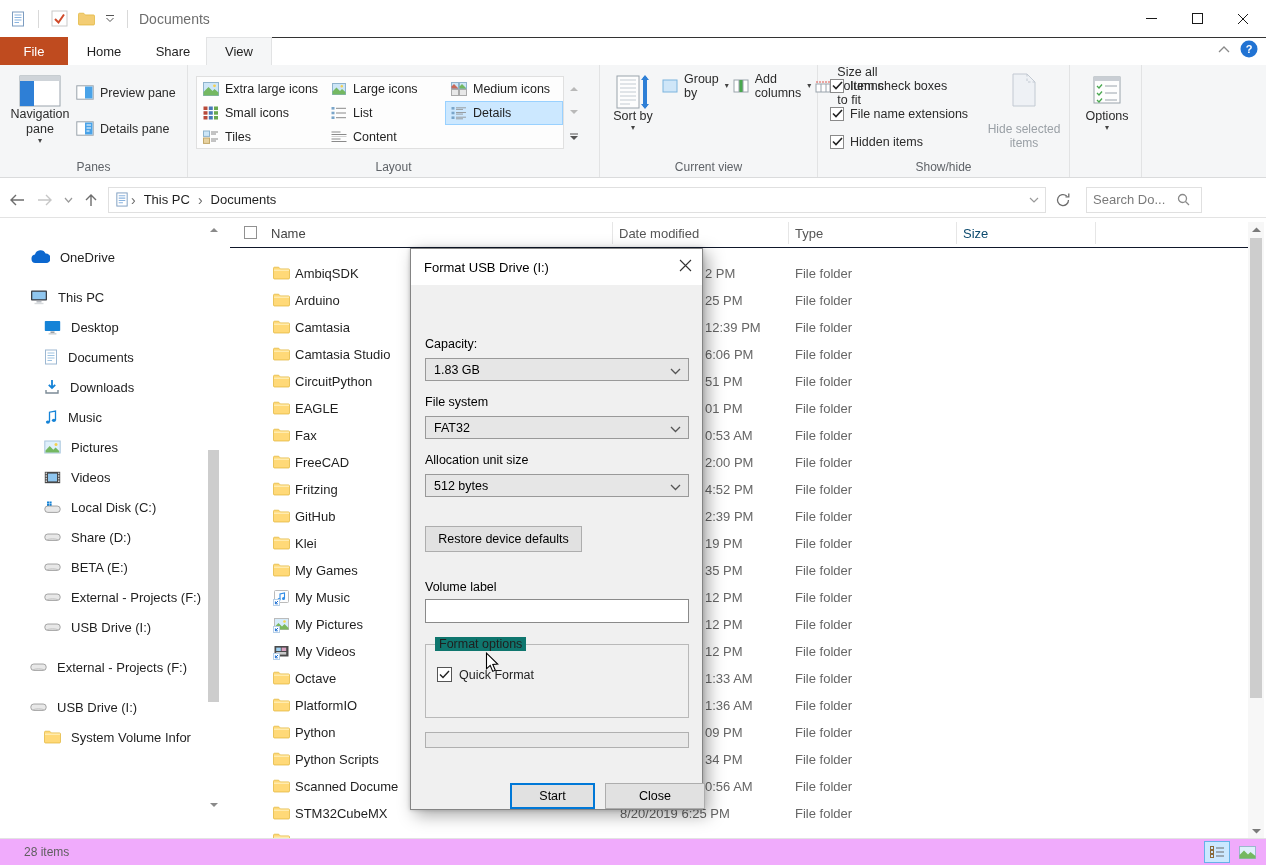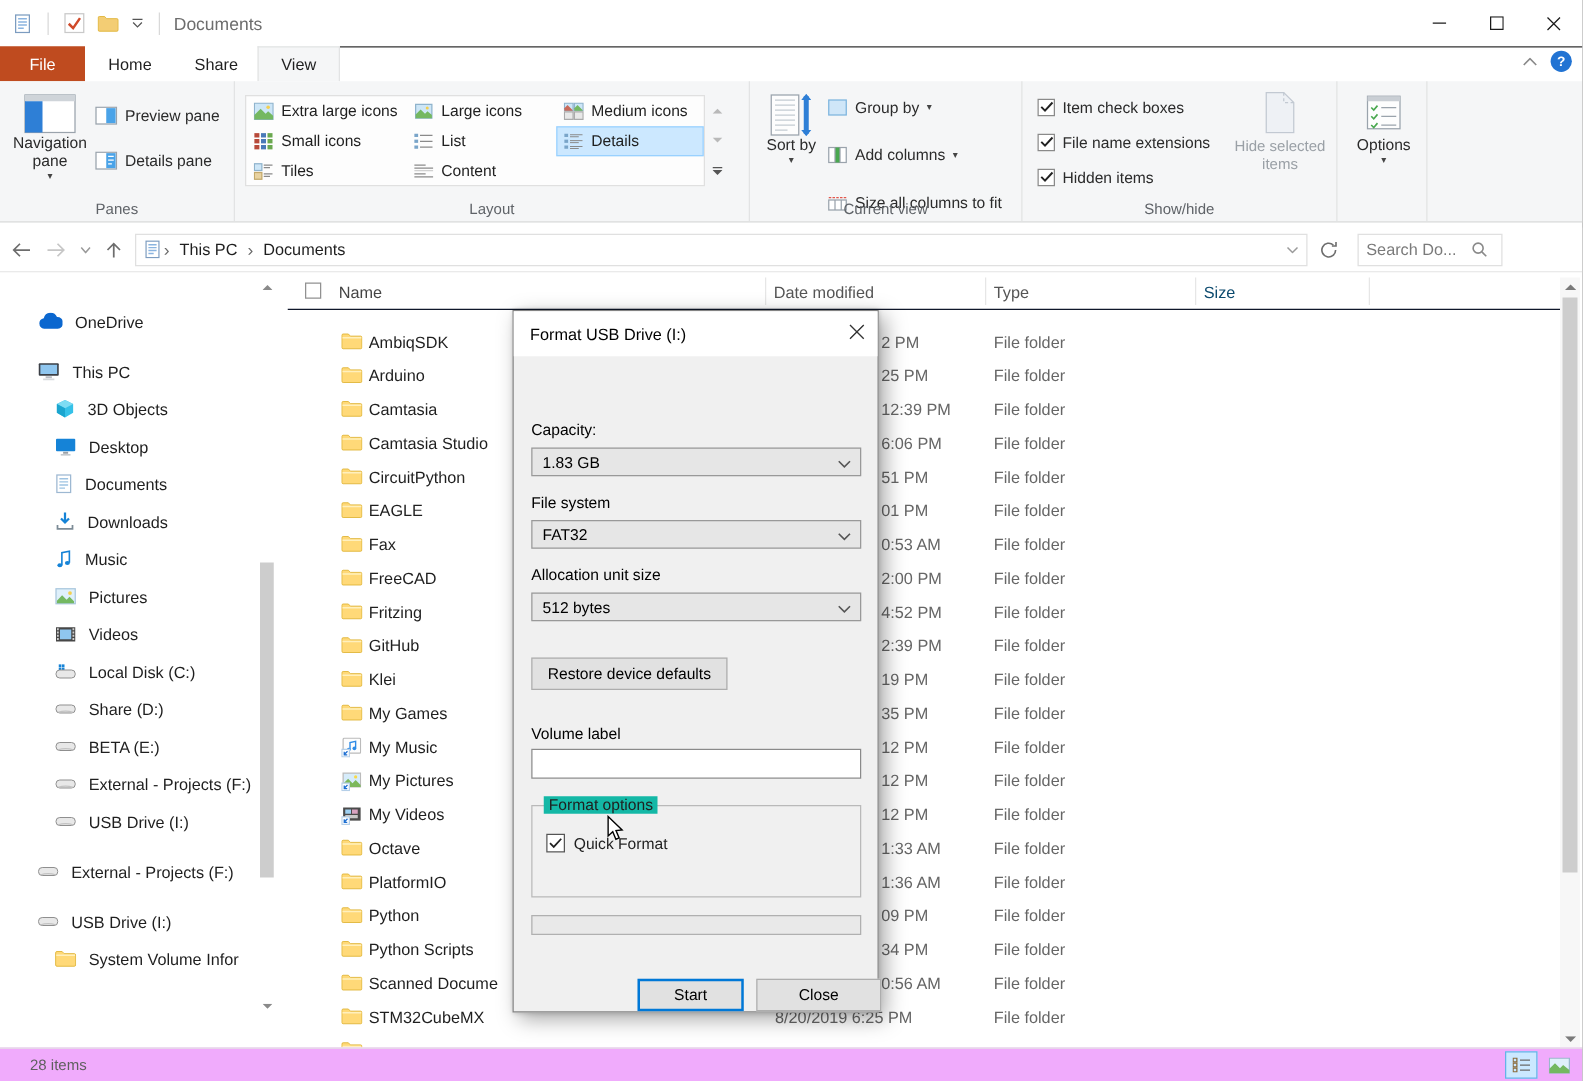--- a/index.html
+++ b/index.html
@@ -31,24 +31,24 @@
   .g-label { position:absolute; bottom:3px; left:0; width:100%; text-align:center; color:#5f6368; font-size:12px; }
   .bigbtn { position:absolute; display:flex; flex-direction:column; align-items:center; text-align:center; line-height:15px; font-size:12.5px; color:#2b2b2b; }
   .smallbtn { display:flex; align-items:center; gap:6px; font-size:12.5px; color:#2b2b2b; height:23px; }
   .chev { font-size:8px; color:#444; line-height:8px; }
   .gallery { position:absolute; left:8px; top:11px; width:368px; height:73px; background:#fdfdfd; border:1px solid #e0e0e0;
              display:grid; grid-template-rows:repeat(3,24px); grid-template-columns:128px 120px 118px; grid-auto-flow:column; padding:0; }
   .gal-item { display:flex; align-items:center; gap:6px; padding:0 5px; border:1px solid transparent; font-size:12.5px; white-space:nowrap; }
   .gal-item.sel { background:#cce8ff; border-color:#99d1ff; }
   .gal-scroll { position:absolute; left:378px; top:11px; width:15px; height:73px; display:flex; flex-direction:column; }
   .gal-scroll > div { flex:1; display:flex; align-items:center; justify-content:center; }
-  .cv-rows { position:absolute; left:62px; top:9px; display:flex; flex-direction:column; gap:15px; }
+  .cv-rows { position:absolute; left:62px; top:9px; display:flex; gap:4px; }
   .sh-rows { position:absolute; left:12px; top:9px; display:flex; flex-direction:column; gap:5px; }
   .cb { width:14px; height:14px; background:#fff; border:1px solid #8a8a8a; display:inline-flex; align-items:center; justify-content:center; }
-  .disabled-label { color:#9aa0a6; }
+  .disabled-label { color:#9aa0a6;gap:12px; }
 
   
   .addrbar { position:absolute; left:0; top:182px; width:100%; height:36px; background:#fff; border-bottom:1px solid #e3e3e3; display:flex; align-items:center; }
   .navbtns { display:flex; align-items:center; gap:2px; padding:0 4px; }
   .navbtn { width:26px; height:26px; display:flex; align-items:center; justify-content:center; }
   .addrbox { height:26px; border:1px solid #e0e0e0; flex:0 0 auto; width:938px; display:flex; align-items:center; padding:0 6px; }
   .crumb { padding:0 6px; }
   .crumb-sep { color:#6a6a6a; padding:0 2px; font-size:14px; }
   .searchbox { height:26px; width:116px; border:1px solid #e0e0e0; margin-left:10px; display:flex; align-items:center; padding:0 6px; }
   .searchbox input { border:none; outline:none; width:84px; font:13px "Liberation Sans",sans-serif; color:#444; background:transparent; }
@@ -89,21 +89,21 @@
   .dlg-title { height:36px; background:#fff; display:flex; align-items:center; padding-left:13px; font-size:13px; color:#000; }
   .dlg-close { position:absolute; right:0; top:0; width:34px; height:32px; display:flex; align-items:center; justify-content:center; }
   .dlg-body { position:relative; height:calc(100% - 36px); }
   .dlg-label { position:absolute; left:14px; color:#000; }
   .combo { position:absolute; left:14px; width:264px; height:23px; background:#e6e6e6; border:1px solid #999;
            display:flex; align-items:center; padding:0 8px; color:#000; }
   .combo .cchev { position:absolute; right:7px; top:5px; }
   .dlg-btn { position:absolute; background:#e1e1e1; border:1px solid #adadad; display:flex; align-items:center; justify-content:center; color:#000; }
   .dlg-input { position:absolute; left:14px; width:264px; height:24px; background:#fff; border:1px solid #8a8a8a; }
   .groupbox { position:absolute; left:14px; width:264px; border:1px solid #b9b9b9; }
-  .groupbox .gb-label { position:absolute; top:-8px; left:9px; background:#14b8a6; padding:0 4px; }
+  .groupbox .gb-label { position:absolute; top:-8px; left:9px; background:#0f766e; padding:0 4px; }
   .qf-row { position:absolute; left:11px; top:22px; display:flex; align-items:center; gap:7px; }
   .qf-box { width:15px; height:15px; background:#fff; border:1px solid #555; display:flex; align-items:center; justify-content:center; }
   .progress { position:absolute; left:14px; width:264px; height:16px; background:#e9e9e9; border:1px solid #b0b0b0; }
   .cursor { position:absolute; left:485px; top:652px; z-index:30; }
   .ic { display:inline-flex; }
 </style>
 </head>
 <body>
 
 <div class="app">
@@ -512,30 +512,20 @@
               <rect x="1" y="1.5" width="16" height="10" rx="0.8" fill="#3b3f46"></rect>
               <rect x="2.3" y="2.8" width="13.4" height="7.4" fill="#8fc6ef"></rect>
               <rect x="6.5" y="12" width="5" height="1.6" fill="#b9bdc4"></rect>
               <rect x="4.5" y="13.8" width="9" height="1.4" fill="#d7dadd"></rect>
             </svg>
           </span>
           <span>This PC</span>
         </div>
         <div class="side-item lv2">
           <span class="ic">
-            <svg width="16" height="16" viewBox="0 0 16 16">
-              <path d="M8 1l6.5 3.2v7L8 15 1.5 11.2v-7z" fill="#35c1e8"></path>
-              <path d="M8 1l6.5 3.2L8 7.5 1.5 4.2z" fill="#7edcf3"></path>
-              <path d="M8 7.5v7.5L1.5 11.2v-7z" fill="#1ba5cf"></path>
-            </svg>
-          </span>
-          <span>3D Objects</span>
-        </div>
-        <div class="side-item lv2">
-          <span class="ic">
             <svg width="17" height="15" viewBox="0 0 17 15">
               <rect x="0.8" y="1" width="15.4" height="10" rx="0.8" fill="#1583d7"></rect>
               <rect x="6.5" y="11.4" width="4" height="1.6" fill="#9aa0a6"></rect>
               <rect x="4.6" y="13.2" width="7.8" height="1.3" fill="#c4c9cd"></rect>
             </svg>
           </span>
           <span>Desktop</span>
         </div>
         <div class="side-item lv2">
           <span class="ic">

